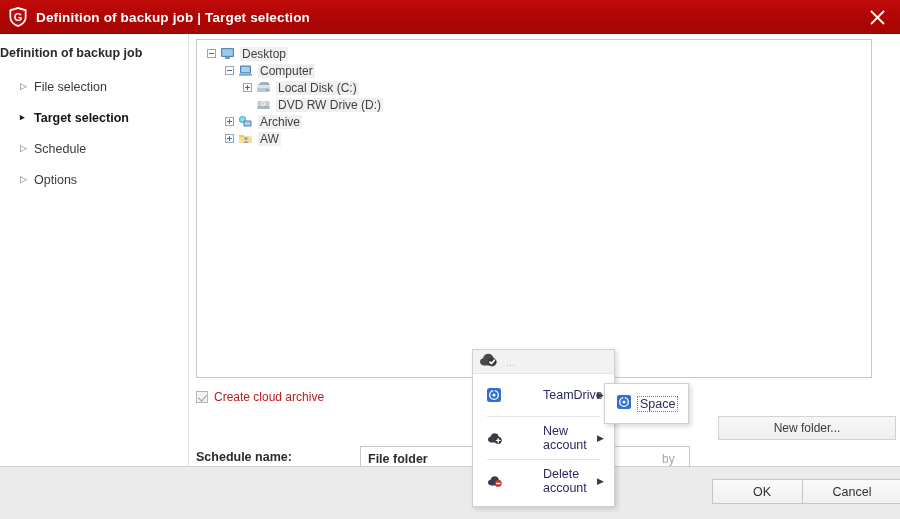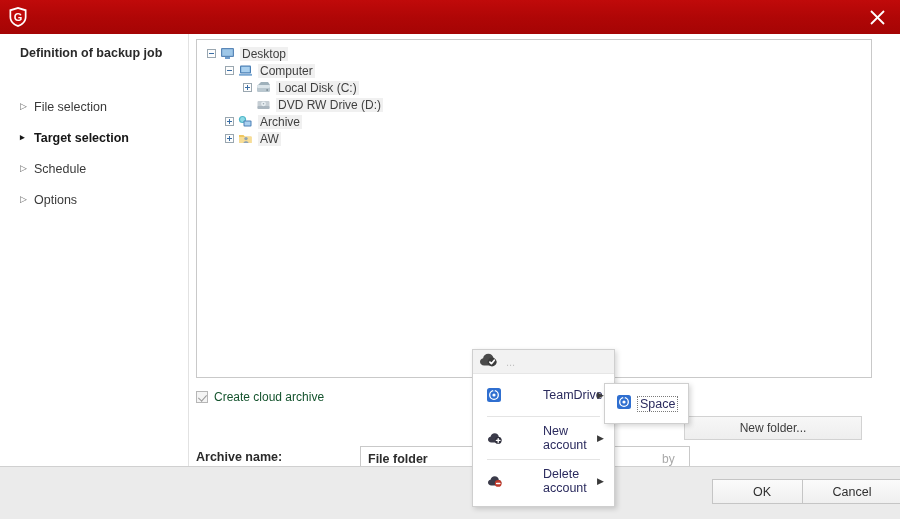--- a/index.html
+++ b/index.html
@@ -64,22 +64,21 @@
   .sidebar {
     position: absolute; left: 0; top: 0;
     width: 188px; height: 432px;
     background: #ffffff;
     padding-top: 12px;
   }
   .sidebar-title {
     font-size: 12.5px;
     font-weight: bold;
     color: #2a2a2a;
-    padding-left: 20px;
-    margin-bottom: 32px;
+    margin-bottom: 12px;
   }
   .nav-item {
     display: flex; align-items: center;
     height: 21px;
     padding-left: 20px;
     font-size: 12.5px;
     color: #3a3a3a;
     cursor: pointer;
     margin-bottom: 0px;
   }
@@ -130,21 +129,21 @@
   }
   .exp.none { border-color: transparent; background: transparent; }
   .exp.none::before { display: none; }
   .tcon { width: 17px; height: 15px; flex: 0 0 auto; margin-right: 4px; position: relative; }
   .tlabel { background: #f0f0f0; padding: 0 2px; }
 
   
   .chk-row {
     position: absolute; left: 196px; top: 356px;
     display: flex; align-items: center;
-    font-size: 12px; color: #14532d;
+    font-size: 12px; color: #b91c1c;
   }
   .chkbox {
     width: 12px; height: 12px;
     border: 1px solid #b6b6b6;
     background: #f4f4f4;
     margin-right: 6px;
     position: relative;
     flex: 0 0 auto;
   }
   .chkbox::after {
@@ -175,21 +174,21 @@
 
   .side-btn {
     position: absolute;
     width: 178px; height: 24px;
     border: 1px solid #d2d2d2;
     background: linear-gradient(to bottom, #f7f7f7, #eeeeee);
     font-size: 12px; color: #3c3c3c;
     display: flex; align-items: center; justify-content: center;
     cursor: pointer;
   }
-  .side-btn.b1 { left: 684px; top: 382px; }
+  .side-btn.b1 { left: 718px; top: 382px; }
   .side-btn.b2 { left: 694px; top: 414px; }
 
   
   .footer {
     position: absolute; left: 0; top: 466px;
     width: 900px; height: 53px;
     background: #ebebeb;
     border-top: 1px solid #d0d0d0;
   }
   .foot-btn {
@@ -266,20 +265,21 @@
 <div id="app">
 
   <div class="titlebar">
     <div class="logo">
       <svg class="shield-svg" width="20" height="22" viewBox="0 0 20 22">
         <path d="M10 1 L18.5 3.5 L18.5 11 C18.5 16 14.5 19.6 10 21 C5.5 19.6 1.5 16 1.5 11 L1.5 3.5 Z" fill="#ffffff"></path>
         <path d="M10 3 L16.8 5 L16.8 11 C16.8 15 13.6 18 10 19.1 C6.4 18 3.2 15 3.2 11 L3.2 5 Z" fill="#c00a0a"></path>
         <text x="10" y="14.5" font-family="Liberation Sans, sans-serif" font-size="11" font-weight="bold" fill="#ffffff" text-anchor="middle">G</text>
       </svg>
     </div>
+    <div class="title">Definition of backup job | Target selection</div>
     <div class="spacer"></div>
     <div class="close-btn">
       <svg width="15" height="15" viewBox="0 0 15 15">
         <line x1="1" y1="1" x2="14" y2="14" stroke="#ffffff" stroke-width="1.8"></line>
         <line x1="14" y1="1" x2="1" y2="14" stroke="#ffffff" stroke-width="1.8"></line>
       </svg>
     </div>
   </div>
 
   <div class="content">
@@ -385,21 +385,21 @@
         </div>
 
       </div>
     </div>
 
     <div class="chk-row">
       <span class="chkbox"></span>
       <span>Create cloud archive</span>
     </div>
 
-    <div class="archive-label">Archive name:</div>
+    <div class="archive-label">Schedule name:</div>
     <div class="archive-input">
       <span>File folder</span>
     </div>
     <div class="ghost-by">by</div>
 
     <div class="side-btn b1">
       <span>New folder...</span>
     </div>
 
   </div>

